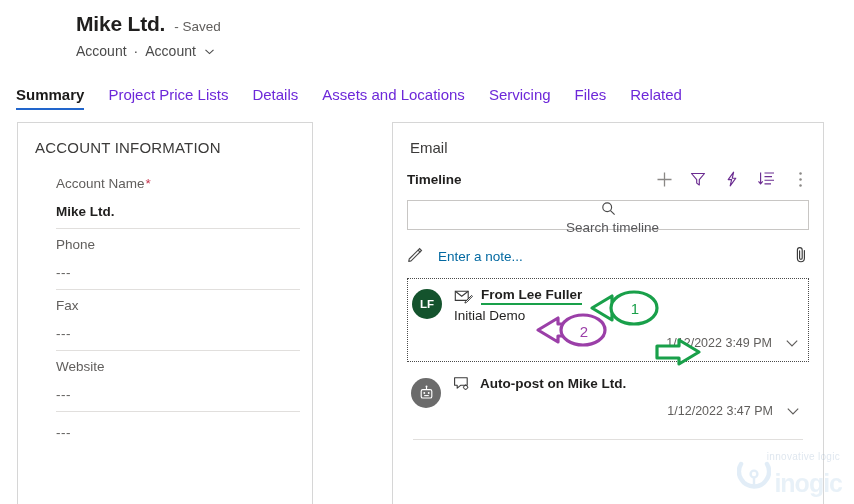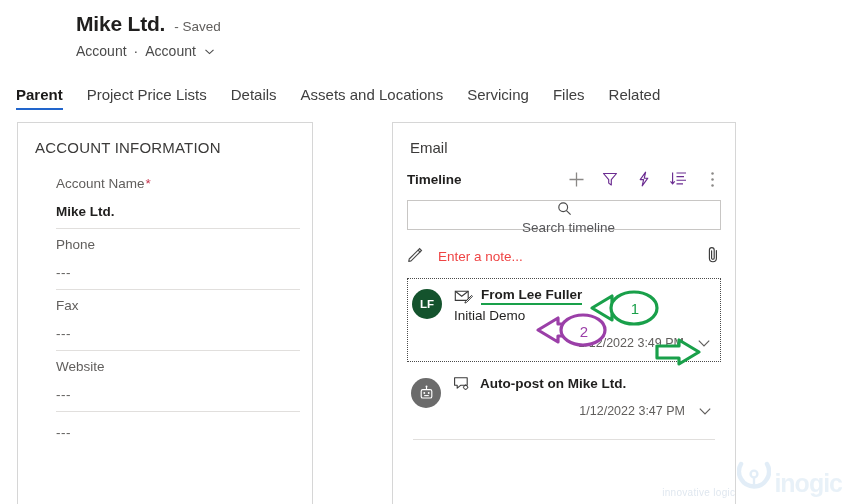--- a/index.html
+++ b/index.html
@@ -29,34 +29,34 @@
   .saved-state { font-size: 13.5px; color: #605e5c; margin-left: 9px; font-weight: 400; }
   .bc-row { position: absolute; left: 76px; top: 43px; display: flex; align-items: center; }
   .bc-item { font-size: 14px; color: #4a4a4a; }
   .bc-sep { font-size: 14px; color: #4a4a4a; margin: 0 7px; }
   .bc-chev { margin-left: 7px; display:inline-flex; }
 
   
   #tabs { position: absolute; left: 0; top: 76px; width: 854px; height: 34px; }
   .tabstrip { display: flex; align-items: flex-end; height: 34px; padding-left: 16px; }
   .tab {
-    font-size: 15px; color: #404040;
+    font-size: 15px; color: #6d28d9;
     padding: 0 0 7px 0; margin-right: 24px;
     position: relative; white-space: nowrap; cursor: pointer;
   }
   .tab.active { font-weight: 700; color: #1b1a19; }
   .tab.active::after {
     content: ""; position: absolute; left: 0; right: 0; bottom: 0;
     height: 2.5px; background: #2266cc;
   }
 
   
   .card { position: absolute; background: #fff; border: 1px solid #d6d6d6; }
   #account-card { left: 17px; top: 122px; width: 296px; height: 382px; border-bottom: none; }
-  #email-card   { left: 392px; top: 122px; width: 344px; height: 382px; border-bottom: none; }
+  #email-card   { left: 392px; top: 122px; width: 432px; height: 382px; border-bottom: none; }
 
   .section-head { font-size: 15px; color: #3b3a39; padding: 16px 0 0 17px; letter-spacing: .2px; }
 
   
   .fields { margin-top: 12px; }
   .field { padding: 0 0 0 38px; }
   .field-label { font-size: 13.5px; color: #605e5c; padding-top: 8px; }
   .req { color: #c4314b; margin-left: 1px; }
   .field-value { font-size: 13.5px; color: #201f1e; padding: 13px 0 9px 0; }
   .field-value.strong { font-weight: 700; }
@@ -77,21 +77,21 @@
     margin: 12px 14px 0 14px; height: 30px;
     border: 1px solid #c8c6c4; background: #fff;
     display: flex; align-items: center; padding: 0 9px; flex-direction: column;
   }
   .search-ph { font-size: 13.5px; color: #57575a; margin-left: 9px; }
 
   .note-row {
     margin: 8px 14px 0 14px; height: 36px;
     display: flex; align-items: center; border-bottom: 0px solid transparent;
   }
-  .note-ph { font-size: 13.5px; color: #ef4444; margin-left: 14px; flex: 1; }
+  .note-ph { font-size: 13.5px; color: #0369a1; margin-left: 14px; flex: 1; }
 
   
   .tl-item { position: relative; margin: 4px 14px 0 14px; padding: 8px 6px 10px 4px; }
   .tl-item.focused { border: 1.5px dotted #4a4a4a; }
   .tl-item-inner { display: flex; }
   .tl-avatar {
     width: 30px; height: 30px; border-radius: 50%; flex: 0 0 30px;
     display: flex; align-items: center; justify-content: center;
     color: #fff; font-size: 11.5px; font-weight: 600; margin-top: 2px;
   }
@@ -112,21 +112,21 @@
 
   
   .anno { position: absolute; pointer-events: none; }
   .anno-num {
     position: absolute; display: flex; align-items: center; justify-content: center;
     font-size: 15px; font-weight: 400;
   }
 
   
   #watermark { position: absolute; right: 12px; bottom: 8px; opacity: .33; pointer-events: none;
-               display: flex; flex-direction: row; align-items: flex-end; }
+               display: flex; flex-direction: column; align-items: flex-end; }
   .wm-tag { font-size: 10px; color: #9fb6cf; letter-spacing: .3px; margin-bottom: -2px; margin-right: 2px; }
   .wm-main { display: flex; align-items: flex-end; }
   .wm-text { font-size: 25px; font-weight: 700; color: #bcd5ea; letter-spacing: -1px; line-height: 1; margin-left: 3px; }
 </style>
 </head>
 <body>
 
 <div id="page">
 
   <div id="header">
@@ -143,21 +143,21 @@
       <span class="bc-chev">
         <svg width="13" height="13" viewBox="0 0 13 13">
             <path d="M2.5 4.8 L6.5 8.6 L10.5 4.8" fill="none" stroke="#4a4a4a" stroke-width="1.1"></path>
           </svg>
       </span>
     </div>
   </div>
 
   <div id="tabs">
     <div class="tabstrip">
-      <div class="tab active">Parent</div>
+      <div class="tab active">Summary</div>
       <div class="tab">Project Price Lists</div>
       <div class="tab">Details</div>
       <div class="tab">Assets and Locations</div>
       <div class="tab">Servicing</div>
       <div class="tab">Files</div>
       <div class="tab">Related</div>
     </div>
   </div>
 
   <div class="card" id="account-card">

